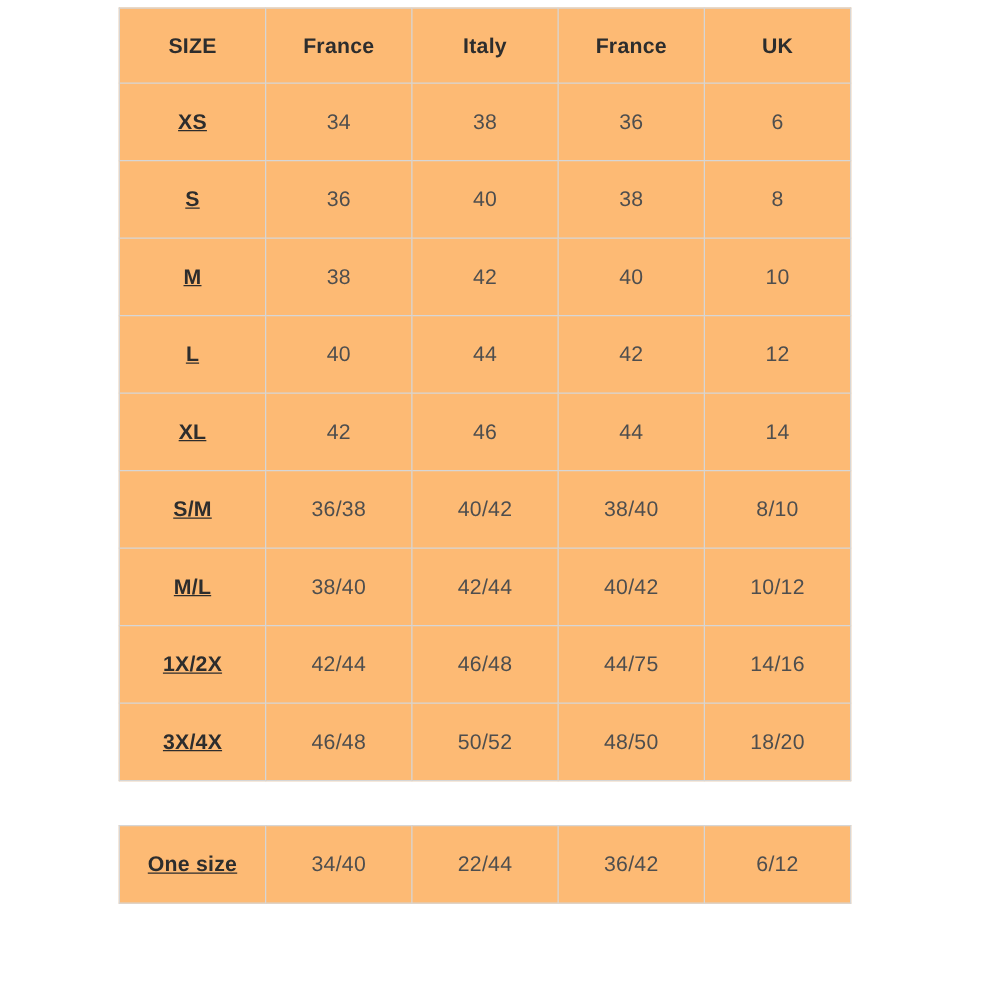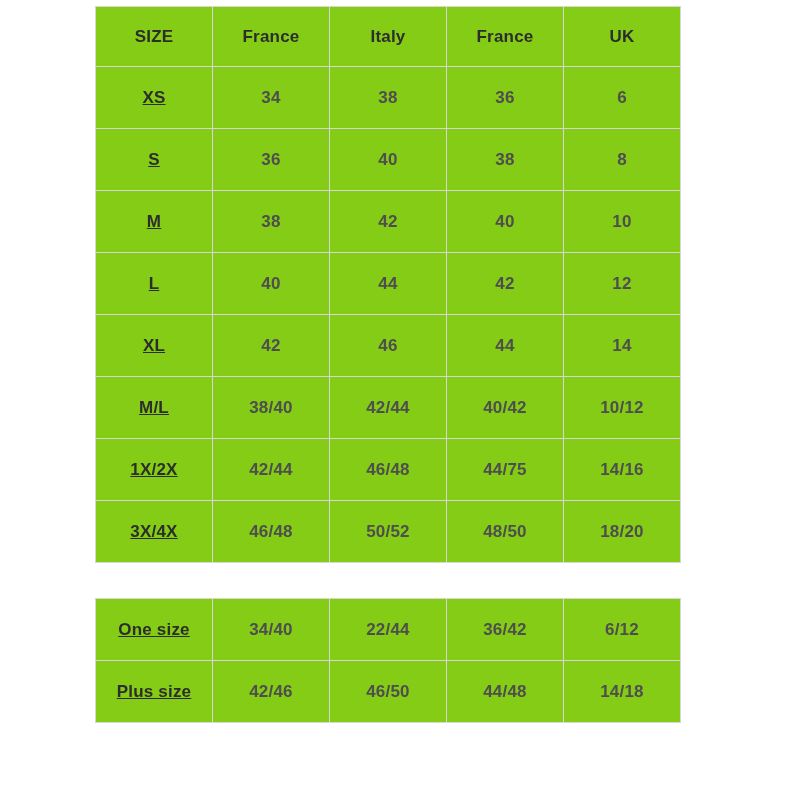--- a/index.html
+++ b/index.html
@@ -17,21 +17,21 @@
     box-sizing: border-box;
     padding: 6px 0 0 95px;
   }
   .chart-wrap {
     width: 586px;
   }
   table.size-table {
     border-collapse: collapse;
     width: 100%;
     table-layout: fixed;
-    background: #84cc16;
+    background: #fdba74;
   }
   table.size-table th,
   table.size-table td {
     border: 1px solid #d6d6d6;
     text-align: center;
     vertical-align: middle;
     font-size: 17px;
     letter-spacing: 0.2px;
     padding: 0;
   }
@@ -41,21 +41,21 @@
     color: #2d2d2d;
   }
   table.size-table tbody th {
     height: 61px;
     font-weight: 700;
     color: #2d2d2d;
     text-decoration: underline;
   }
   table.size-table tbody td {
     height: 61px;
-    font-weight: 700;
+    font-weight: 400;
     color: #4e4e4e;
   }
   .table-gap {
     height: 35px;
   }
 </style>
 </head>
 <body>
 
 <div class="page">
@@ -101,20 +101,27 @@
             <td>12</td>
           </tr>
           <tr>
             <th>XL</th>
             <td>42</td>
             <td>46</td>
             <td>44</td>
             <td>14</td>
           </tr>
           <tr>
+            <th>S/M</th>
+            <td>36/38</td>
+            <td>40/42</td>
+            <td>38/40</td>
+            <td>8/10</td>
+          </tr>
+          <tr>
             <th>M/L</th>
             <td>38/40</td>
             <td>42/44</td>
             <td>40/42</td>
             <td>10/12</td>
           </tr>
           <tr>
             <th>1X/2X</th>
             <td>42/44</td>
             <td>46/48</td>
@@ -135,24 +142,17 @@
 
     <table class="size-table">
       <tbody id="extra-table-body">
           <tr>
             <th>One size</th>
             <td>34/40</td>
             <td>22/44</td>
             <td>36/42</td>
             <td>6/12</td>
           </tr>
-          <tr>
-            <th>Plus size</th>
-            <td>42/46</td>
-            <td>46/50</td>
-            <td>44/48</td>
-            <td>14/18</td>
-          </tr>
         </tbody>
     </table>
 
   </div>
 </div>
 
 </body></html>

